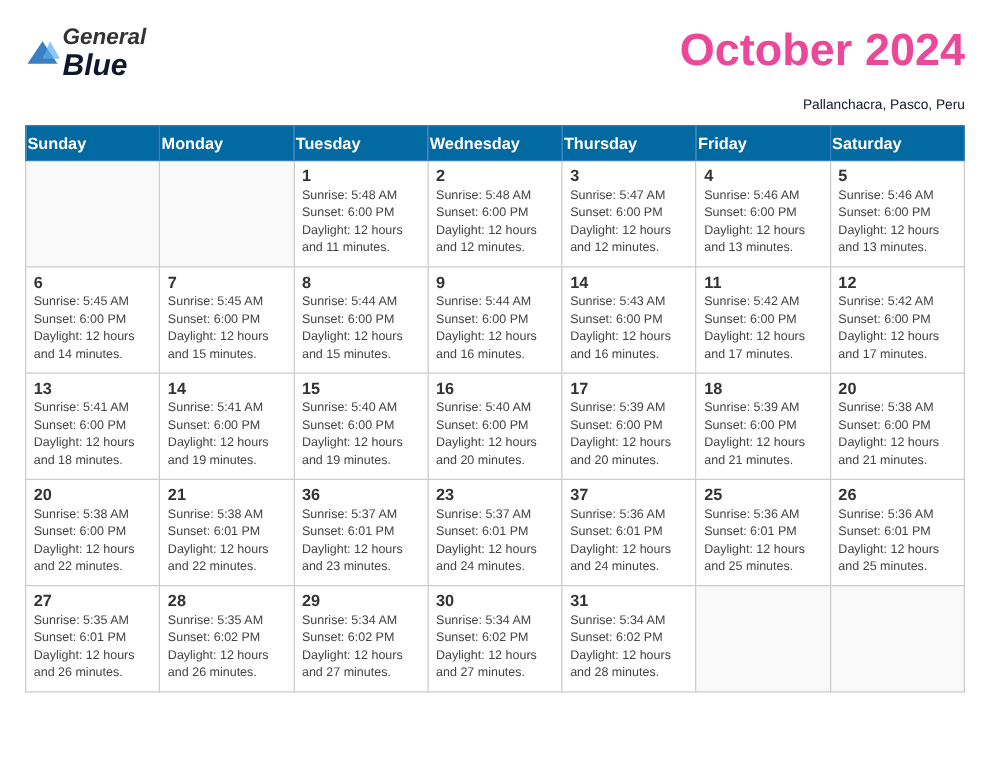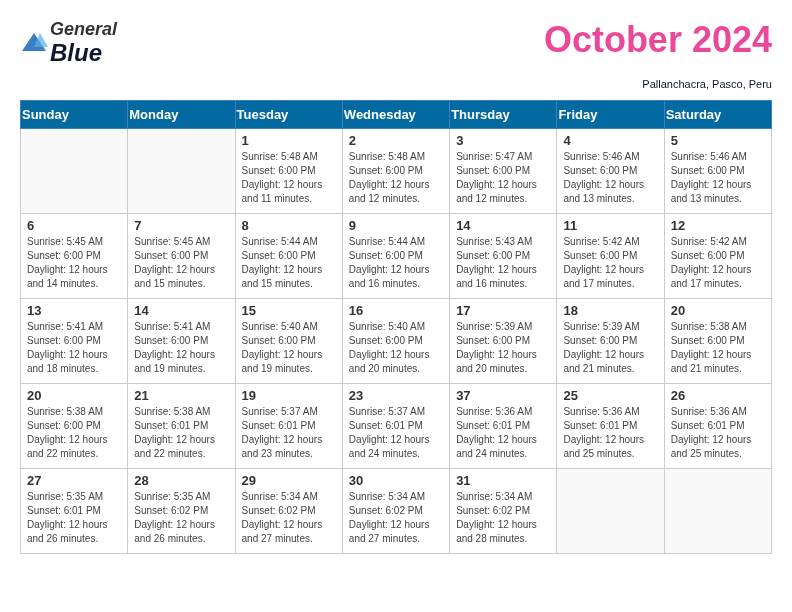--- a/index.html
+++ b/index.html
@@ -213,21 +213,21 @@
       <tr>
         <td>
           <span class="day-number">20</span>
           <div class="day-info">Sunrise: 5:38 AM<br>Sunset: 6:00 PM<br>Daylight: 12 hours and 22 minutes.</div>
         </td>
         <td>
           <span class="day-number">21</span>
           <div class="day-info">Sunrise: 5:38 AM<br>Sunset: 6:01 PM<br>Daylight: 12 hours and 22 minutes.</div>
         </td>
         <td>
-          <span class="day-number">19</span>
+          <span class="day-number">36</span>
           <div class="day-info">Sunrise: 5:37 AM<br>Sunset: 6:01 PM<br>Daylight: 12 hours and 23 minutes.</div>
         </td>
         <td>
           <span class="day-number">23</span>
           <div class="day-info">Sunrise: 5:37 AM<br>Sunset: 6:01 PM<br>Daylight: 12 hours and 24 minutes.</div>
         </td>
         <td>
           <span class="day-number">37</span>
           <div class="day-info">Sunrise: 5:36 AM<br>Sunset: 6:01 PM<br>Daylight: 12 hours and 24 minutes.</div>
         </td>

